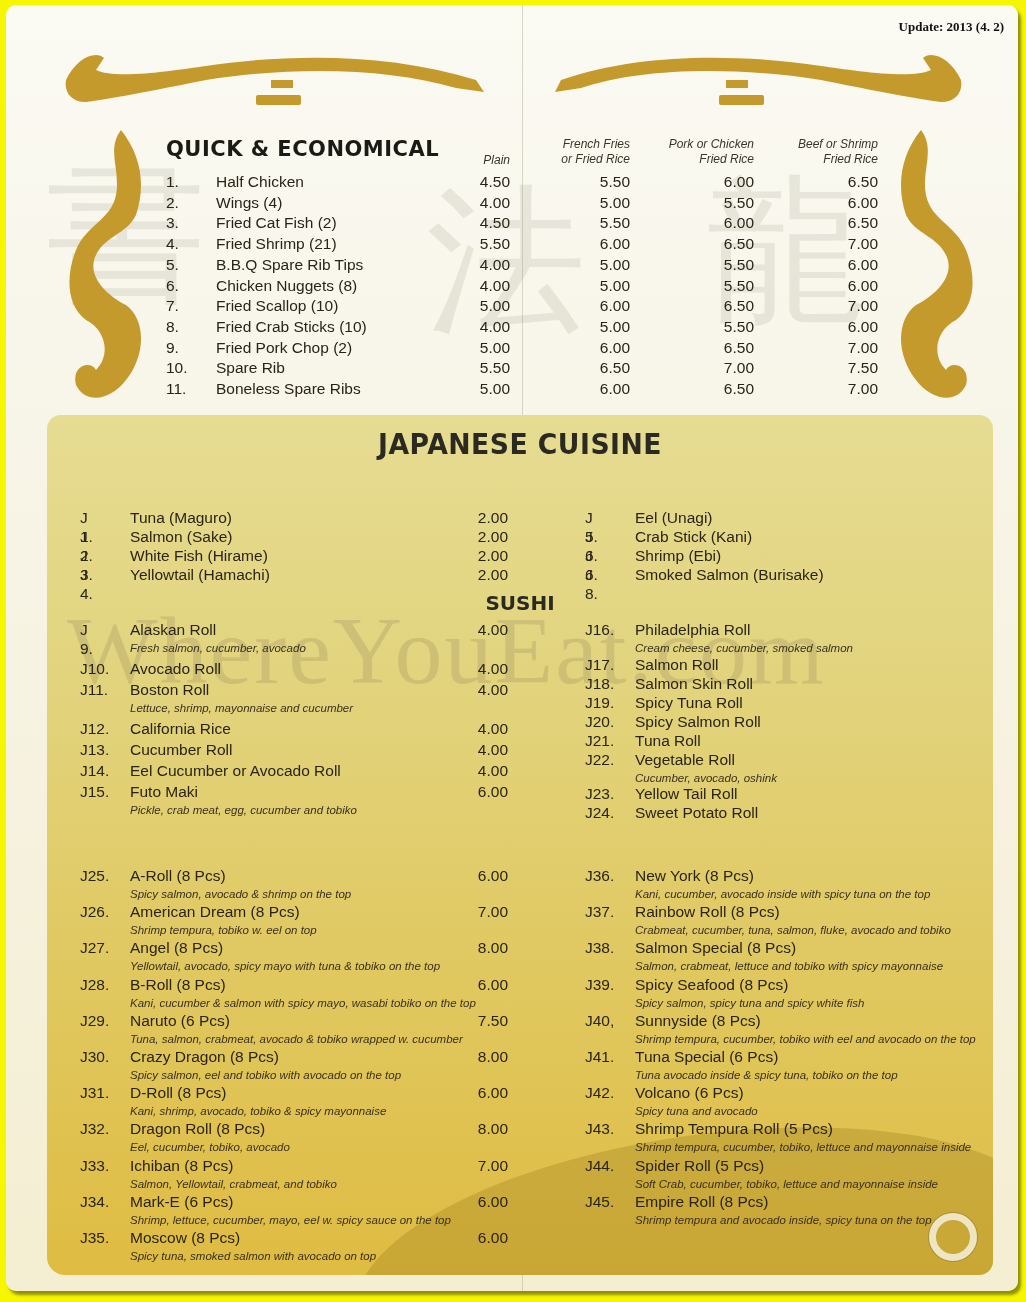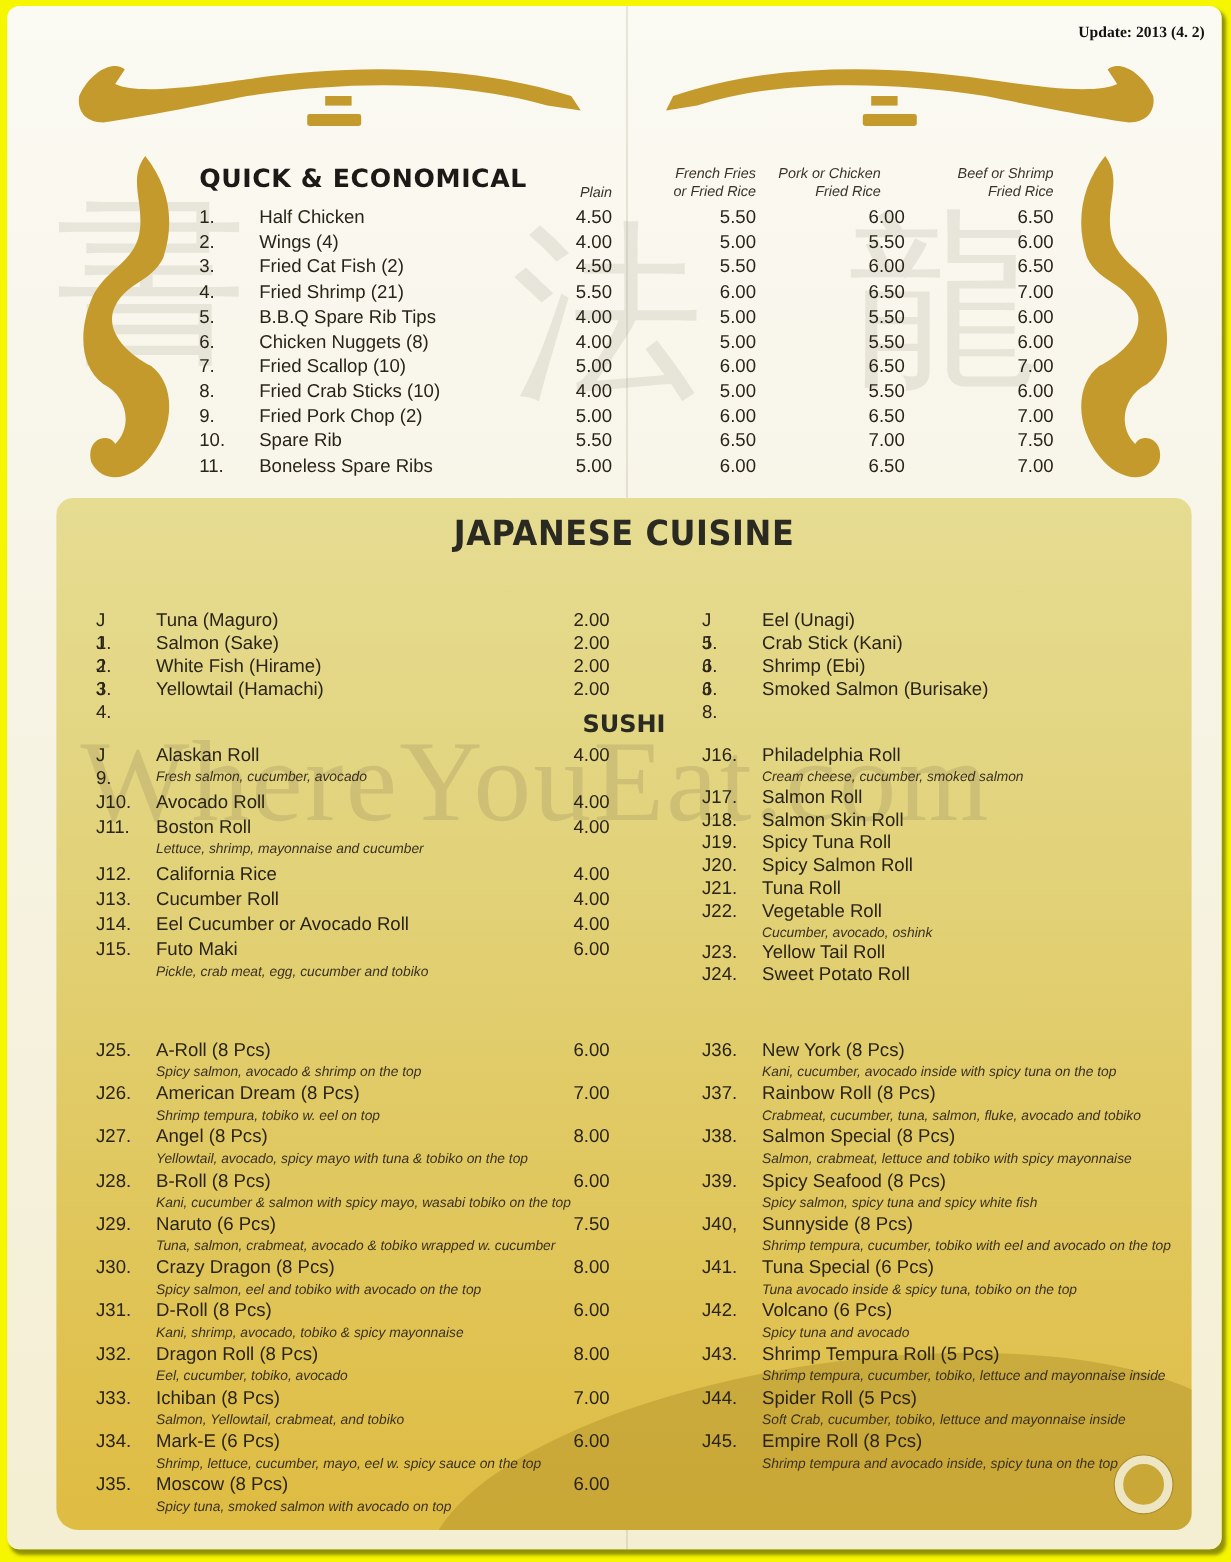--- a/index.html
+++ b/index.html
@@ -94,21 +94,21 @@
 
   <div class="qe">
     <div class="qe-title">QUICK &amp; ECONOMICAL</div>
     <div class="qe-head" style="left:296px; width:60px; top:20px;">
       <div>Plain</div>
     </div>
     <div class="qe-head" style="left:366px; width:110px;">
       <div>French Fries</div>
       <div>or Fried Rice</div>
     </div>
-    <div class="qe-head" style="left:470px; width:110px;">
+    <div class="qe-head" style="left:490px; width:110px;">
       <div>Pork or Chicken</div>
       <div>Fried Rice</div>
     </div>
     <div class="qe-head" style="left:614px; width:110px;">
       <div>Beef or Shrimp</div>
       <div>Fried Rice</div>
     </div>
     <div id="qe-rows">
         <div class="qe-row" style="top: 40px;">
           <span class="qe-num">1.</span>

